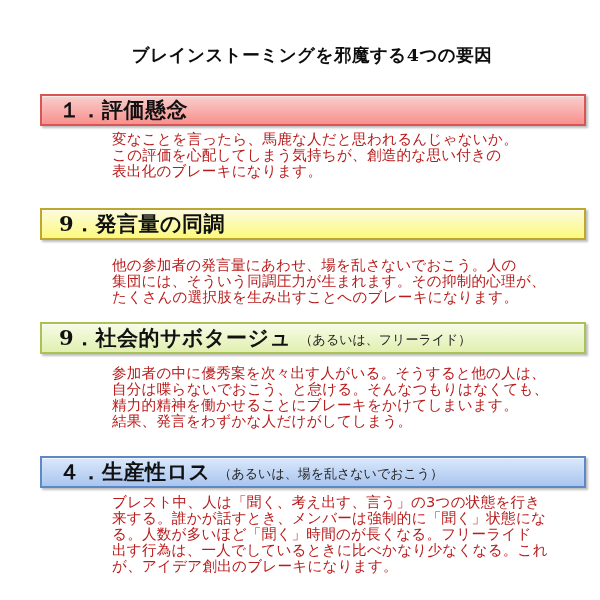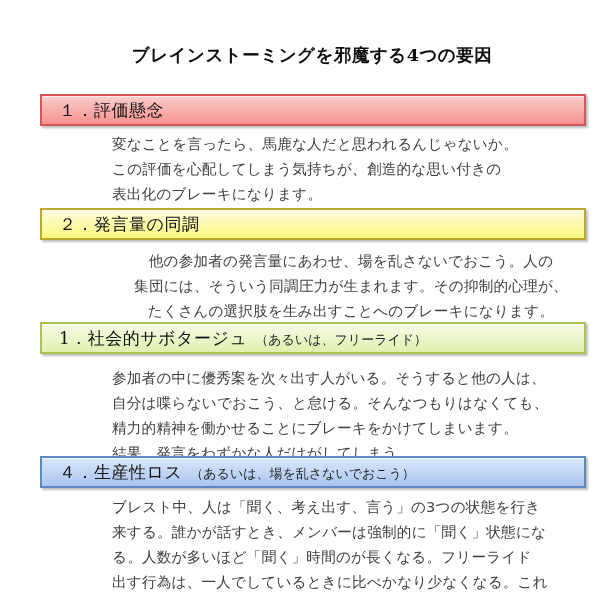--- a/index.html
+++ b/index.html
@@ -28,77 +28,77 @@
     border: 2px solid var(--border, #888);
     background: linear-gradient(to bottom, var(--grad-top, #eee), var(--grad-bottom, #ccc));
     box-shadow: 2px 2px 2px rgba(110,110,110,0.45),
                 inset 0 1px 1px rgba(255,255,255,0.65);
     display: flex;
     align-items: center;
     padding-left: 13px;
   }
   .section-heading {
     font-family: "DejaVu Serif", "Liberation Serif", serif;
-    font-weight: normal;
-    font-size: 17px;
+    font-weight: bold;
+    font-size: 21px;
     color: #111111;
     letter-spacing: 0.5px;
     white-space: nowrap;
   }
   .section-note {
     font-family: "DejaVu Serif", "Liberation Serif", serif;
     font-weight: normal;
     font-size: 13px;
     color: #222222;
     margin-left: 4px;
     padding-top: 3px;
     white-space: nowrap;
   }
   .section-body {
     position: absolute;
     left: 100px;
     width: 478px;
     font-size: 14.6px;
-    line-height: 25px;
-    color: #404040;
+    line-height: 16px;
+    color: #b91c1c;
     white-space: pre-line;
     letter-spacing: 0.2px;
   }
   #bar-1  { top: 82px;  }
   #body-1 { top: 119px; }
   #bar-2  { top: 196px; }
-  #body-2 { top: 236px; text-align: center; }
+  #body-2 { top: 245px; }
   #bar-3  { top: 310px; }
   #body-3 { top: 353px; }
   #bar-4  { top: 444px; }
   #body-4 { top: 482px; }
 </style>
 </head>
 <body>
 
 <div class="page-title">ブレインストーミングを邪魔する4つの要因</div>
 
 <div id="bar-1" class="section-bar" style="--border: #d95454; --grad-top: #f9cfcc; --grad-bottom: #f8908e;">
   <span class="section-heading">１．評価懸念</span>
   <span class="section-note"></span>
 </div>
 <div id="body-1" class="section-body">変なことを言ったら、馬鹿な人だと思われるんじゃないか。
 この評価を心配してしまう気持ちが、創造的な思い付きの
 表出化のブレーキになります。</div>
 
 <div id="bar-2" class="section-bar" style="--border: #bda72f; --grad-top: #fdfbdc; --grad-bottom: #fcf97e;">
-  <span class="section-heading">２．発言量の同調</span>
+  <span class="section-heading">9．発言量の同調</span>
   <span class="section-note"></span>
 </div>
 <div id="body-2" class="section-body">他の参加者の発言量にあわせ、場を乱さないでおこう。人の
 集団には、そういう同調圧力が生まれます。その抑制的心理が、
 たくさんの選択肢を生み出すことへのブレーキになります。</div>
 
 <div id="bar-3" class="section-bar" style="--border: #a9c254; --grad-top: #f7fbe7; --grad-bottom: #e0f0af;">
-  <span class="section-heading">1．社会的サボタージュ</span>
+  <span class="section-heading">9．社会的サボタージュ</span>
   <span class="section-note">（あるいは、フリーライド）</span>
 </div>
 <div id="body-3" class="section-body">参加者の中に優秀案を次々出す人がいる。そうすると他の人は、
 自分は喋らないでおこう、と怠ける。そんなつもりはなくても、
 精力的精神を働かせることにブレーキをかけてしまいます。
 結果、発言をわずかな人だけがしてしまう。</div>
 
 <div id="bar-4" class="section-bar" style="--border: #5e87c5; --grad-top: #dae8fb; --grad-bottom: #a9c5ef;">
   <span class="section-heading">４．生産性ロス</span>
   <span class="section-note">（あるいは、場を乱さないでおこう）</span>

